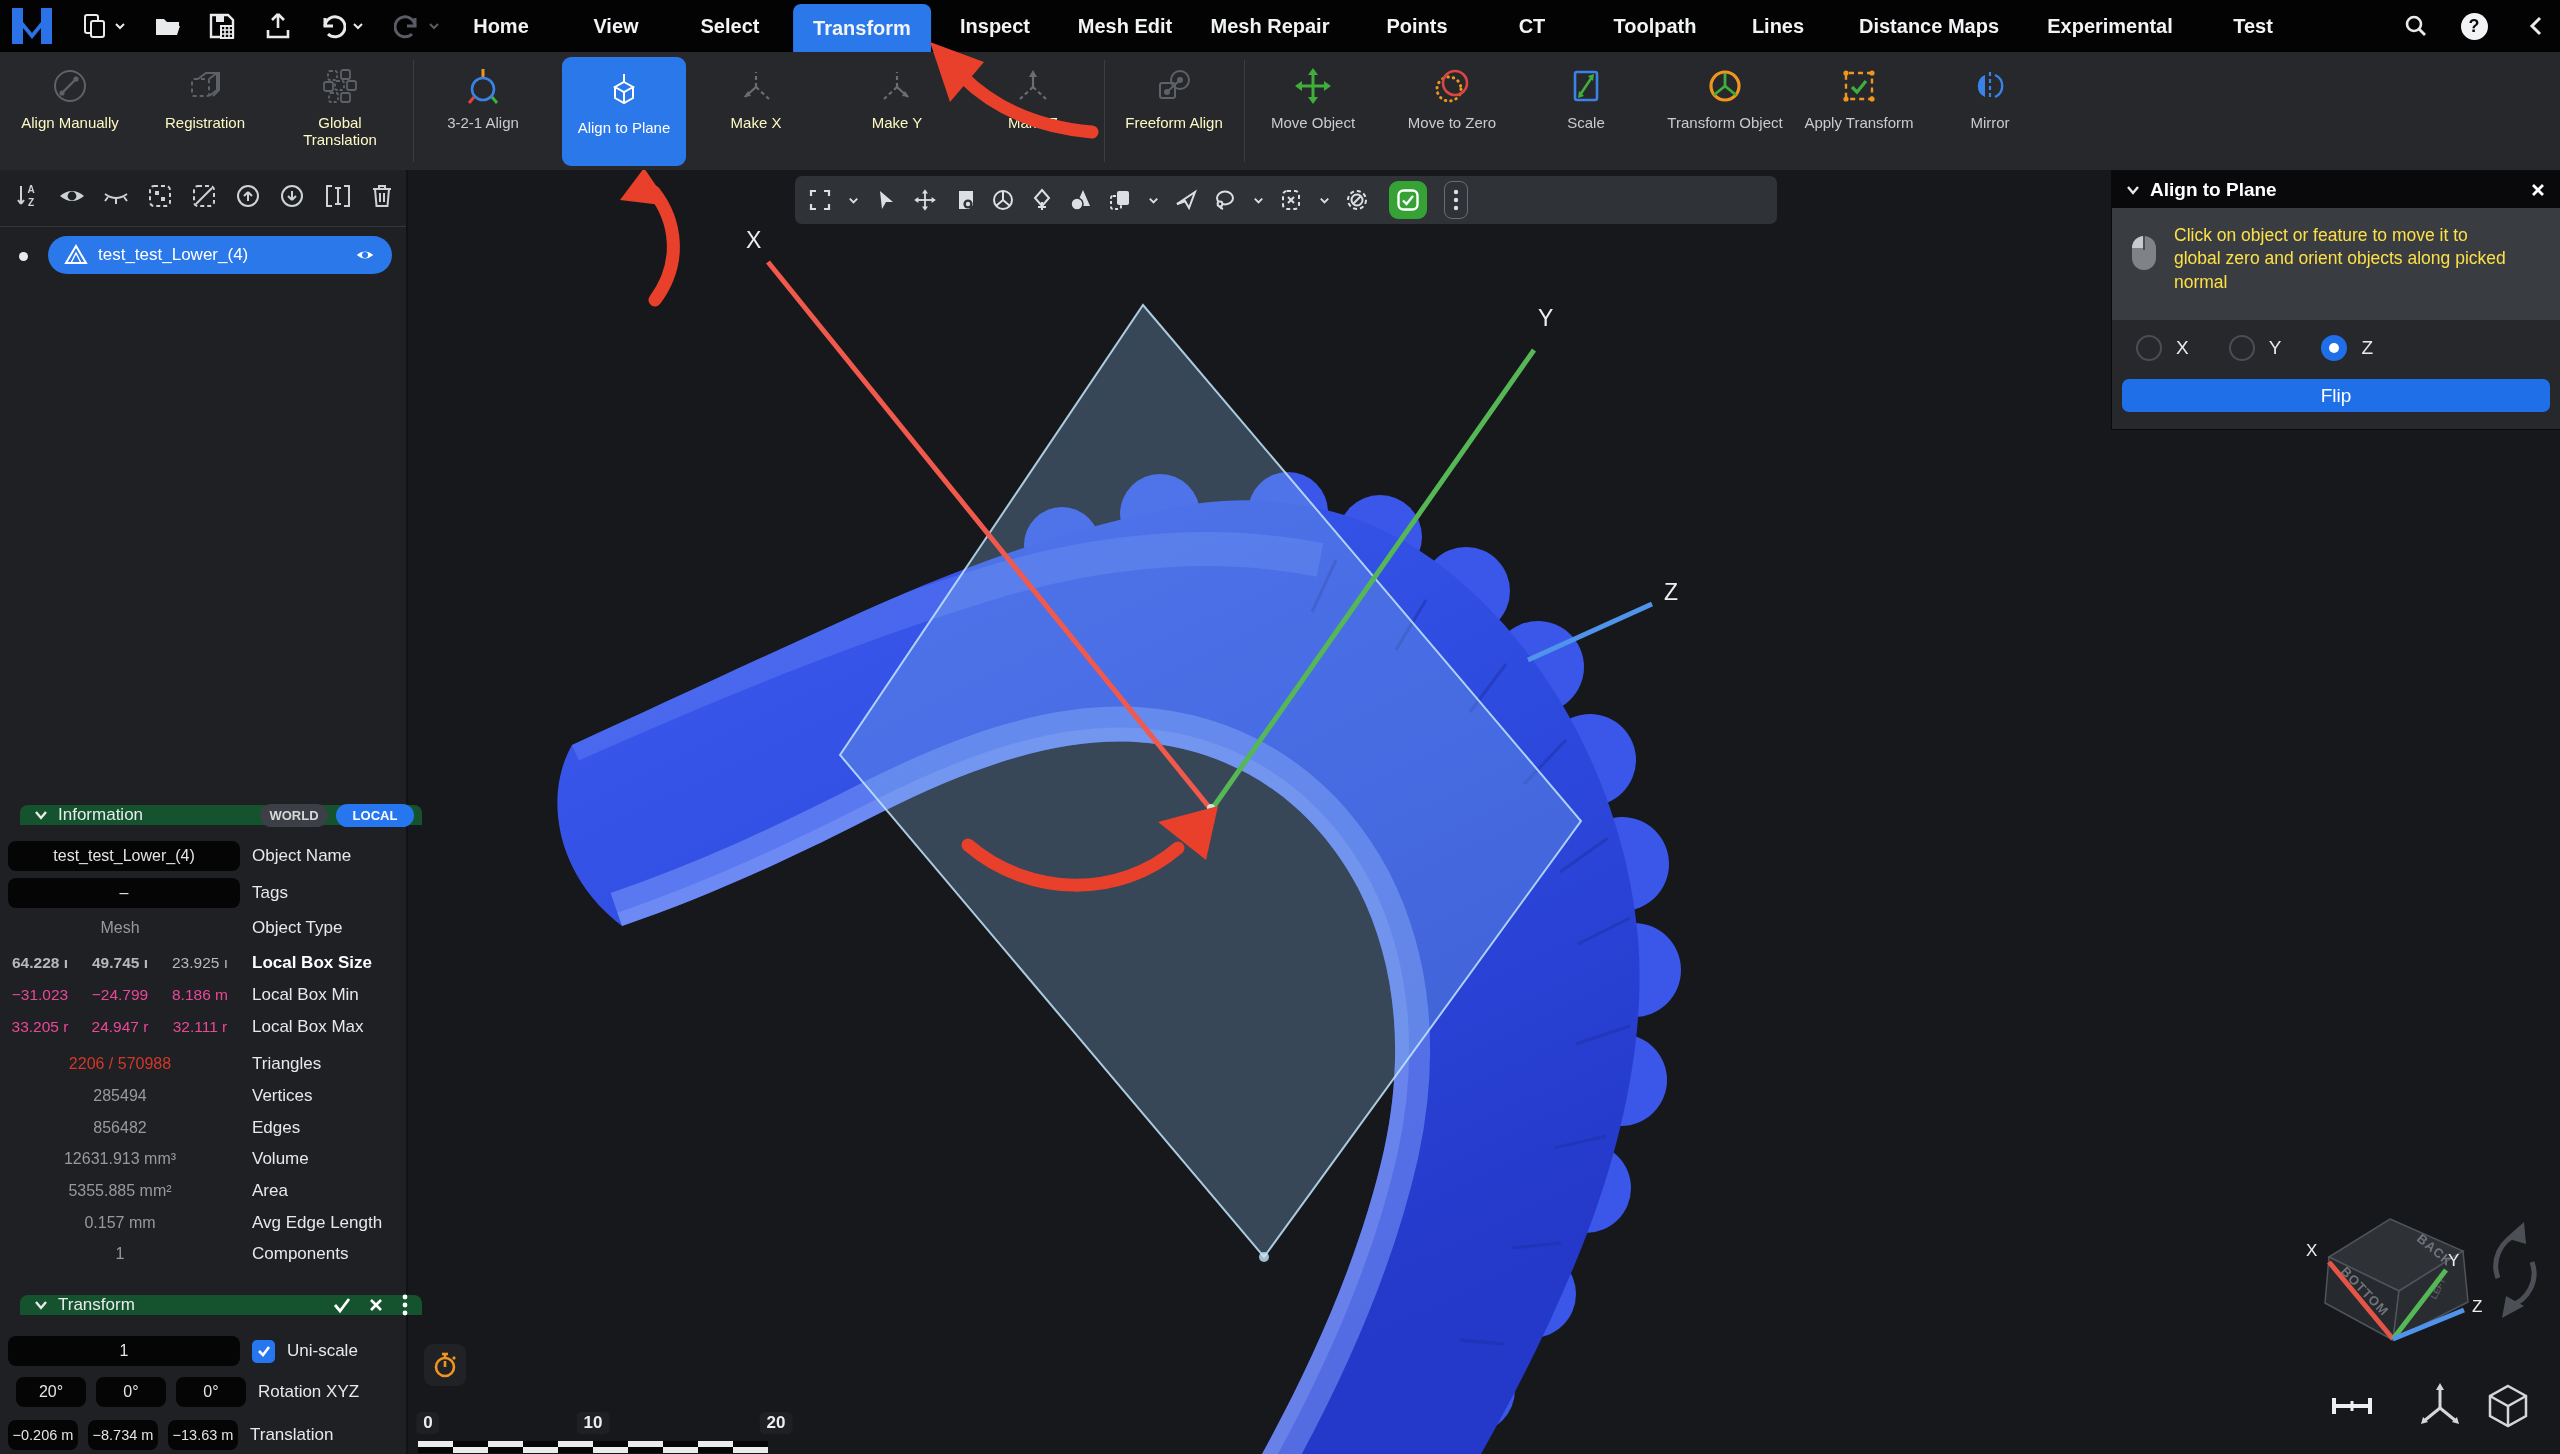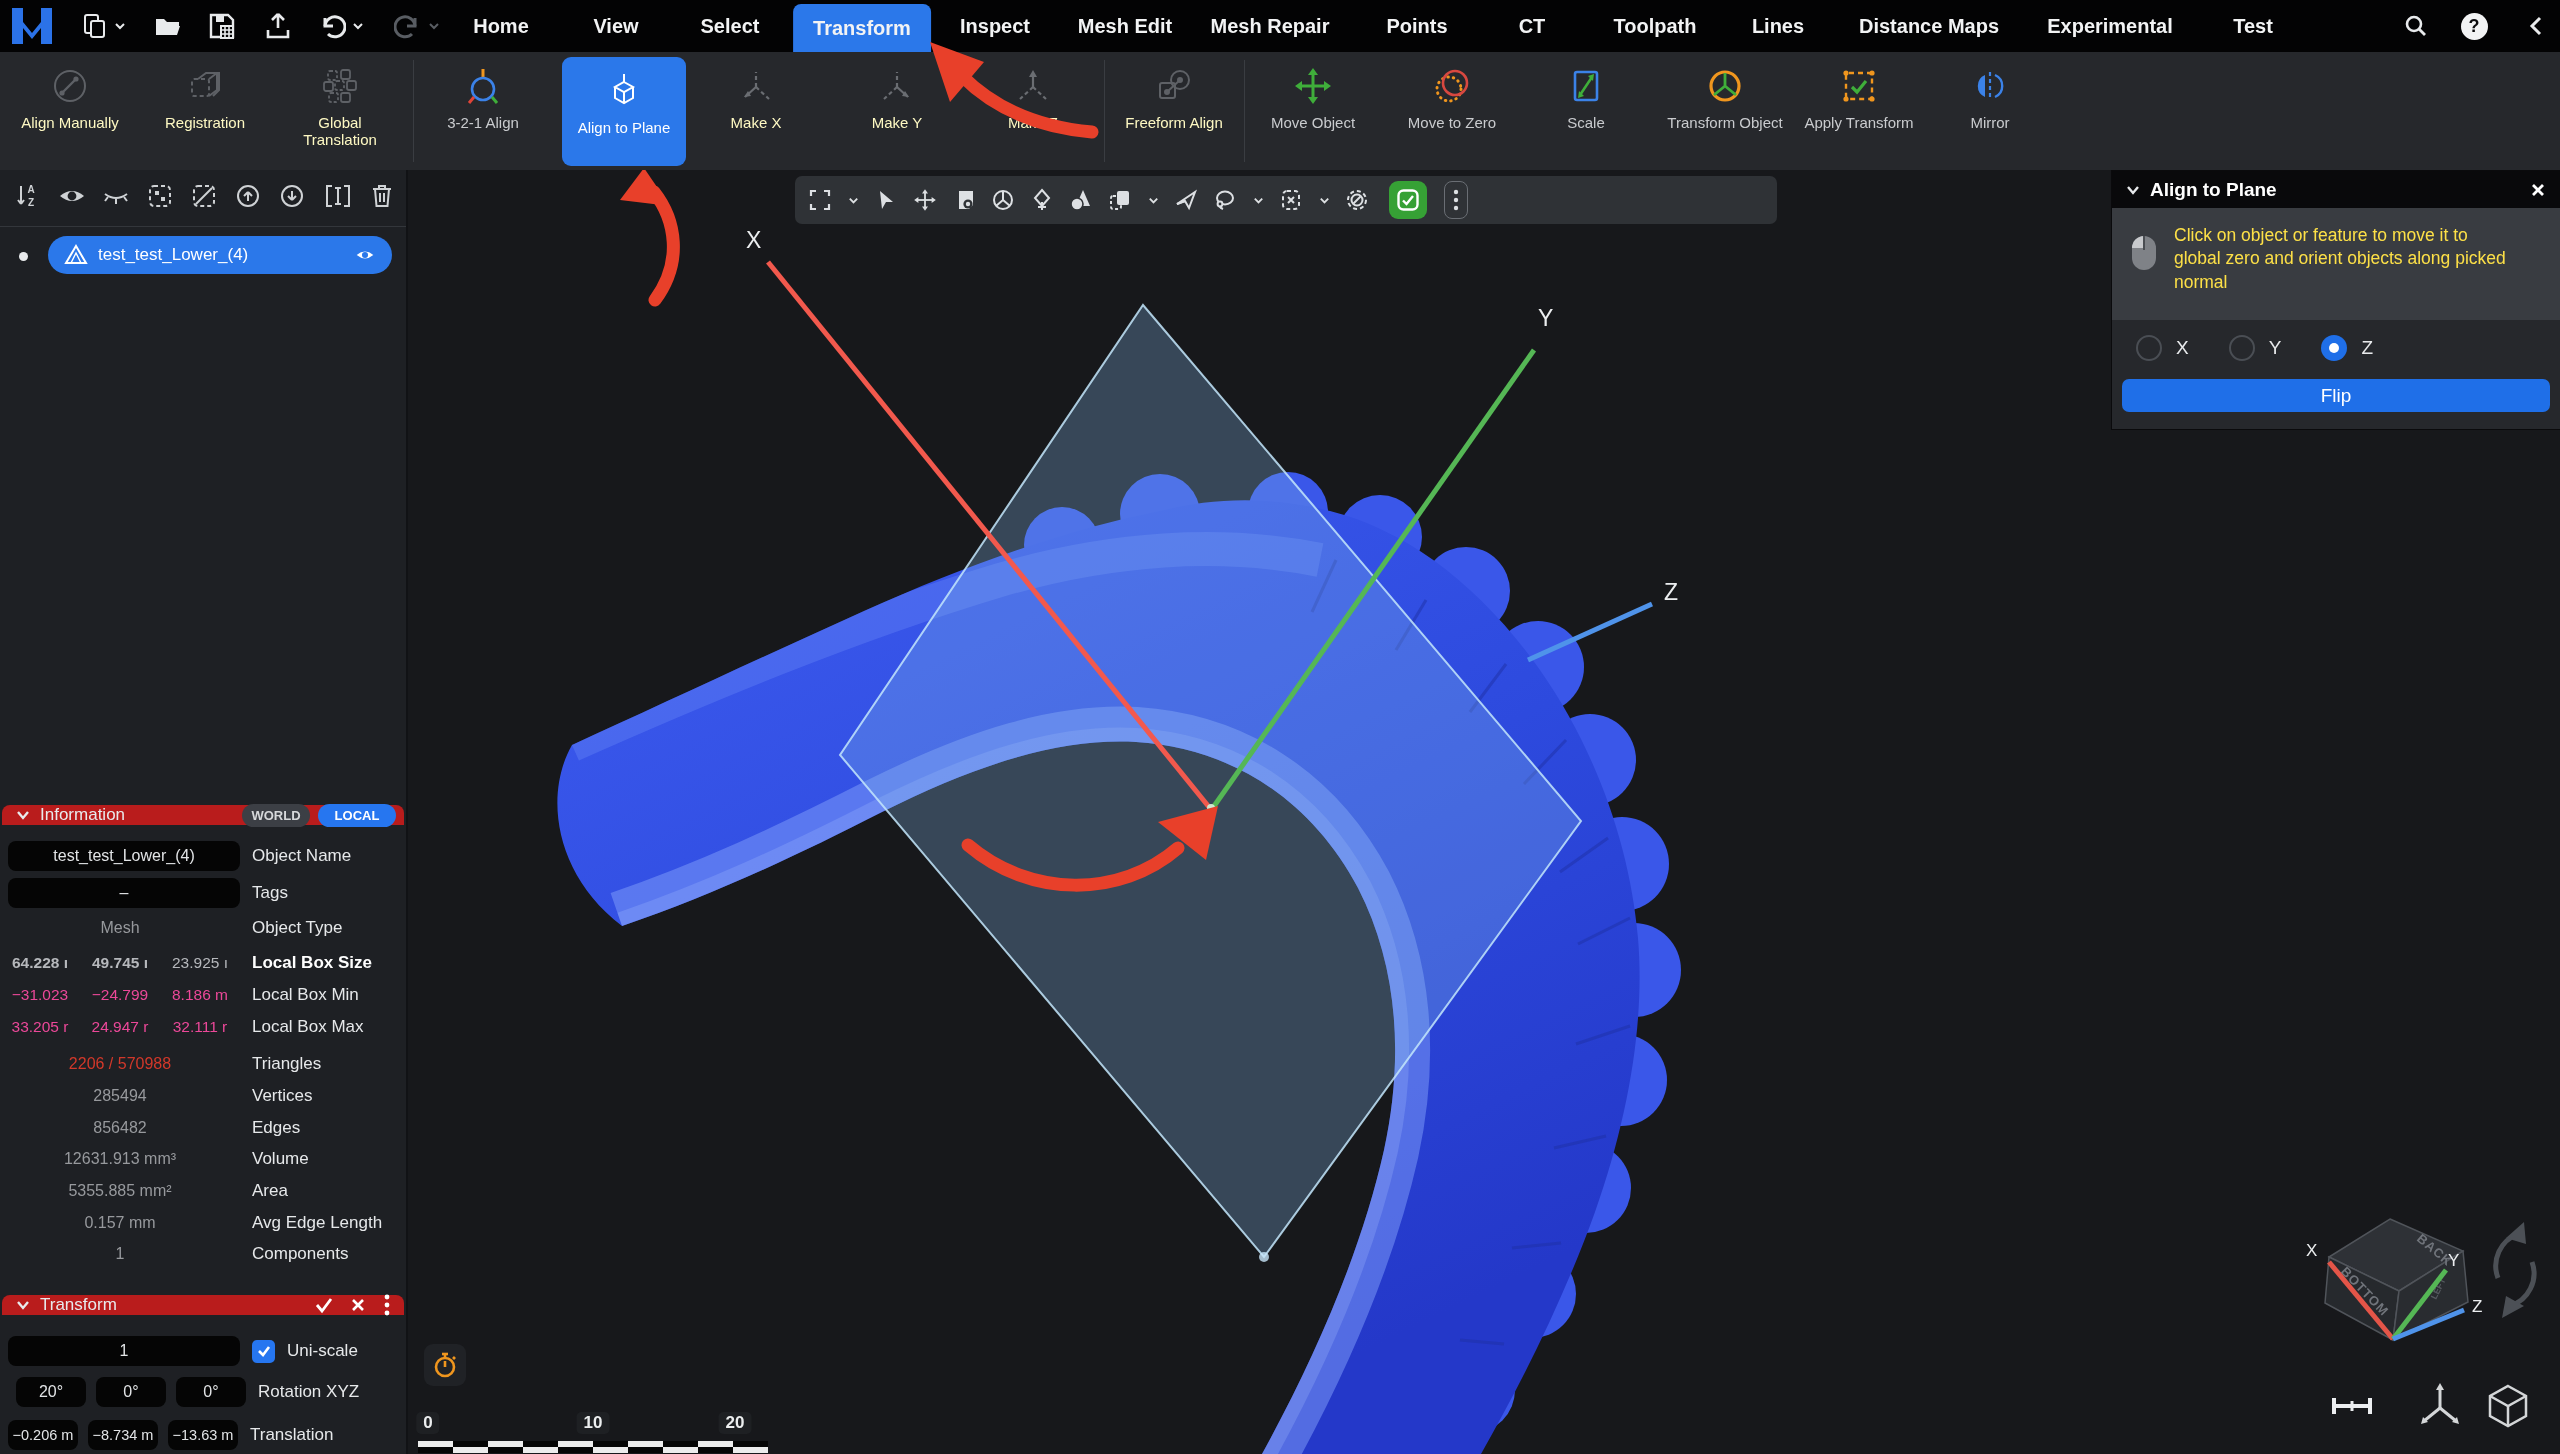--- a/index.html
+++ b/index.html
@@ -20,21 +20,21 @@
   .rbtn.active{background:#2b78ea;border-radius:9px;top:5px;height:109px;}
   .rbtn.active .rlab{color:#ffffff;}
   .rsep{top:8px;width:1px;height:102px;background:#3a3d42;}
   
   #leftpanel{left:0;top:170px;width:408px;height:1284px;background:#1e2024;border-right:2px solid #111215;box-sizing:border-box;}
   .ltool{top:4px;width:40px;height:44px;display:flex;align-items:center;justify-content:center;}
   #ltooldiv{left:0;top:56px;width:406px;height:1px;background:#33363b;}
   #objrow{left:0;top:66px;width:406px;height:42px;}
   #objbullet{left:19px;top:16px;width:9px;height:9px;border-radius:50%;background:#e8eaec;}
   #objpill{left:48px;top:0px;width:344px;height:38px;background:#2b78ea;border-radius:19px;display:flex;align-items:center;color:#fff;font-size:17px;}
-  .phead{left:2px;width:402px;height:20px;background:#b91c1c;border-radius:8px 8px 0 0;display:flex;align-items:center;color:#e8eaec;font-size:17px;}
+  .phead{left:20px;width:402px;height:20px;background:#14532d;border-radius:8px 8px 0 0;display:flex;align-items:center;color:#e8eaec;font-size:17px;}
   .chev{width:14px;height:14px;margin:0 10px 0 14px;}
   .pill{height:23px;border-radius:12px;font-size:13px;font-weight:700;display:flex;align-items:center;justify-content:center;}
   .irow{left:0;width:406px;display:flex;align-items:center;}
   .ival{width:240px;display:flex;justify-content:center;color:#97999d;font-size:16px;}
   .ival3{width:240px;display:flex;}
   .ival3 span{flex:1;text-align:center;color:#ec4899;font-size:15.5px;}
   .ilabel{margin-left:12px;color:#e6e8ea;font-size:17px;white-space:nowrap;}
   .blackin{background:#050505;border-radius:8px;height:30px;display:flex;align-items:center;justify-content:center;color:#e2e4e6;font-size:16px;}
   
   #alignpanel{left:2112px;top:171px;width:448px;height:258px;background:#26282c;box-shadow:0 0 0 1px #0a0a0c;z-index:30;}
@@ -796,15 +796,15 @@
   <svg width="26" height="28" viewBox="0 0 26 28" fill="none" stroke="#f0961e" stroke-width="2.6">
     <circle cx="13" cy="16" r="9"></circle>
       <line x1="13" y1="16" x2="13" y2="10"></line>
       <line x1="10" y1="3" x2="16" y2="3"></line>
       <line x1="13" y1="3" x2="13" y2="7"></line>
       <line x1="21" y1="6" x2="23" y2="8"></line>
   </svg>
 </div>
 <div class="abs tickpill" style="left:428px;top:1412px">0</div>
 <div class="abs tickpill" style="left:593px;top:1412px">10</div>
-<div class="abs tickpill" style="left:735px;top:1412px">20</div>
+<div class="abs tickpill" style="left:776px;top:1412px">20</div>
 <div id="rulertop" class="abs"></div>
 <div id="rulerbot" class="abs"></div>
 
 </body></html>

